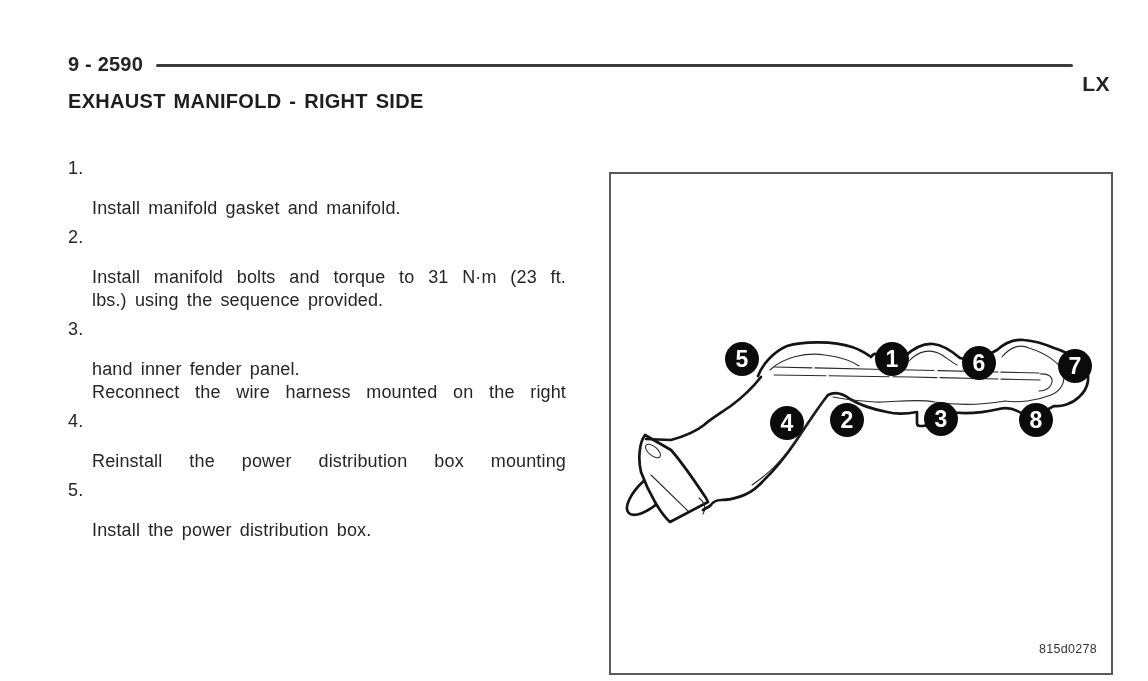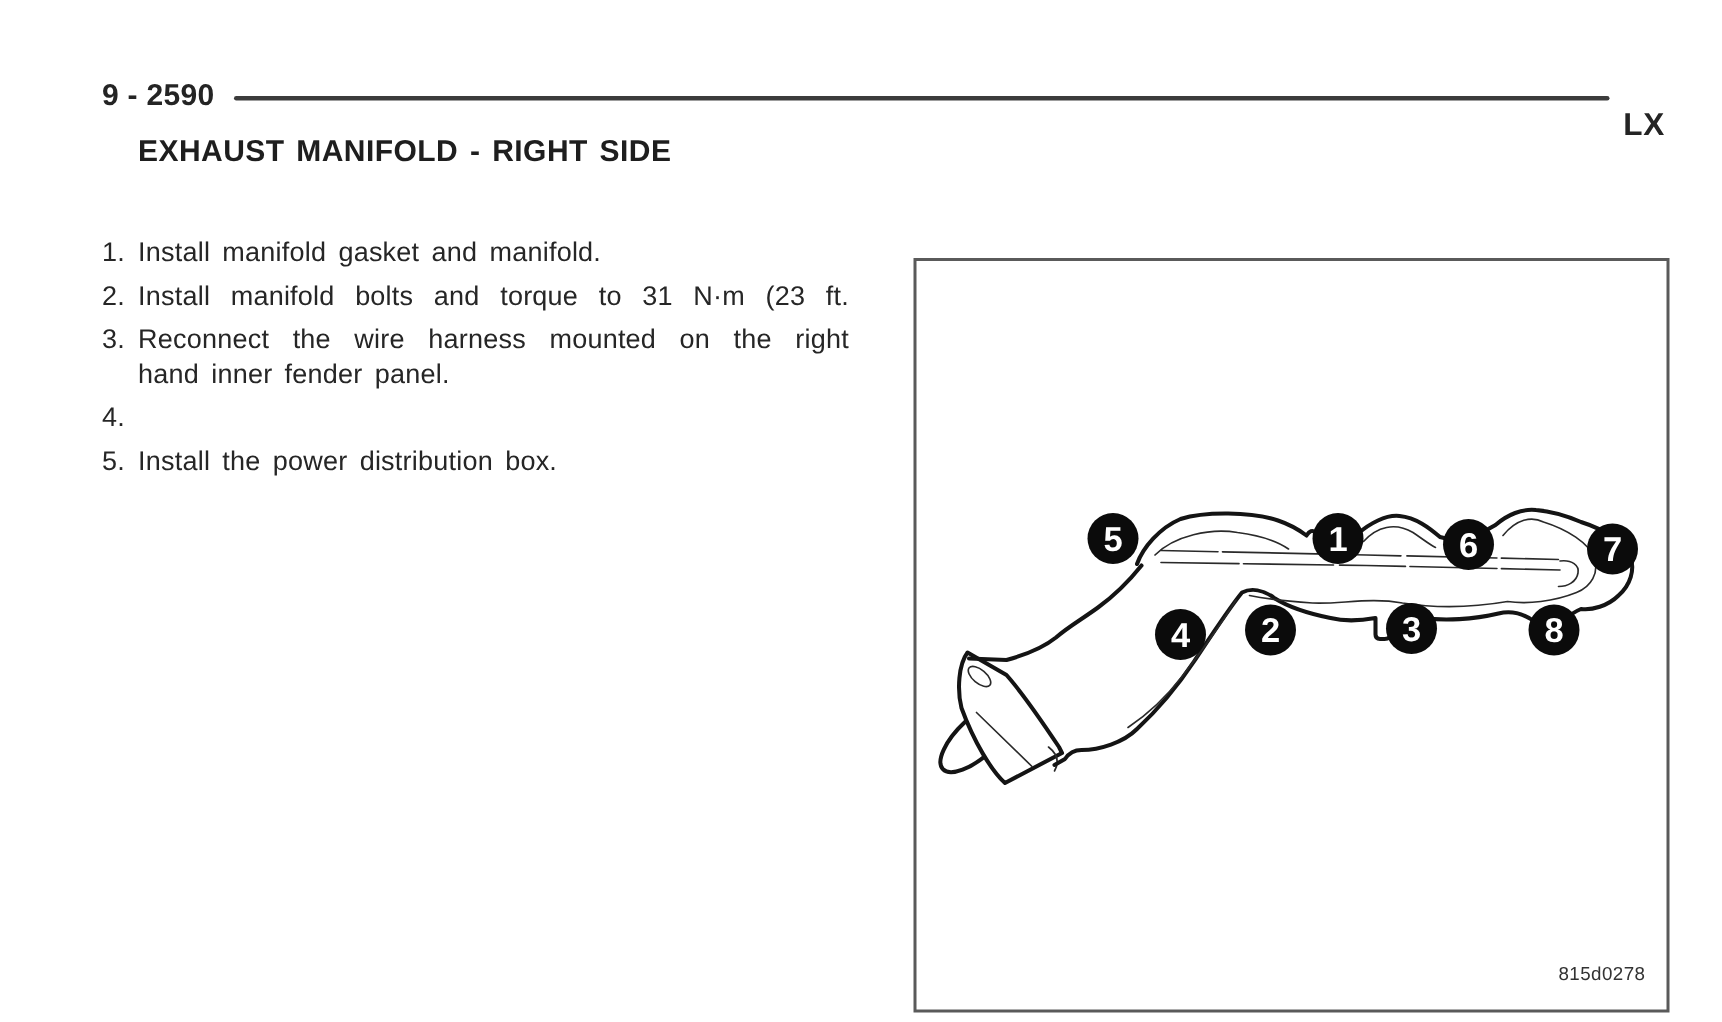--- a/index.html
+++ b/index.html
@@ -22,32 +22,32 @@
   .hdr-rule {
     flex: 1; height: 3px; background: #3c3c3c; border-radius: 2px;
     align-self: center; margin: 2px 9px 0 13px;
   }
   .hdr-model { font-size: 21px; letter-spacing: 0.5px; margin-top: 39px; }
 
   
   .section-title {
     position: absolute; left: 68px; top: 90px;
     font-weight: bold; font-size: 20px; letter-spacing: 0.3px; word-spacing: 2px;
-    color: #1e1e1e; white-space: nowrap; margin-left: 24px;
+    color: #1e1e1e; white-space: nowrap;
   }
 
   
   .steps {
     position: absolute; left: 68px; top: 157px; width: 498px;
     font-size: 18px; line-height: 23px; letter-spacing: 0.15px; word-spacing: 3px;
     color: #262626;
   }
   .step { display: flex; margin-bottom: 6px; }
   .step .num { width: 24px; flex: 0 0 24px; }
-  .step .lines { flex: 1; min-width: 0; }
+  .step .lines { flex: 1; min-width: 0; margin-top: 40px; }
   .step .line { display: block; }
   .step .line.j { text-align: justify; text-align-last: justify; }
 
   
   .figure-box {
     position: absolute; left: 609px; top: 172px; width: 504px; height: 503px;
     border: 2px solid #5a5a5a; background: #ffffff;
   }
   .figure-box svg { display: block; width: 100%; height: 100%; }
   .fig-id {
@@ -79,32 +79,34 @@
   <div class="step">
     <span class="num">1.</span>
     <span class="lines">
         <span class="line">Install manifold gasket and manifold.</span>
       </span>
   </div>
   <div class="step">
     <span class="num">2.</span>
     <span class="lines">
       <span class="line j">Install manifold bolts and torque to 31 N·m (23 ft.</span>
+      <span class="line">lbs.) using the sequence provided.</span>
     </span>
   </div>
   <div class="step">
     <span class="num">3.</span>
     <span class="lines">
+      <span class="line">hand inner fender panel.</span>
       <span class="line j">Reconnect the wire harness mounted on the right</span>
-      <span class="line">hand inner fender panel.</span>
     </span>
   </div>
   <div class="step">
     <span class="num">4.</span>
     <span class="lines">
+      <span class="line j">Reinstall the power distribution box mounting</span>
     </span>
   </div>
   <div class="step">
     <span class="num">5.</span>
     <span class="lines">
         <span class="line">Install the power distribution box.</span>
       </span>
   </div>
 </div>
 

